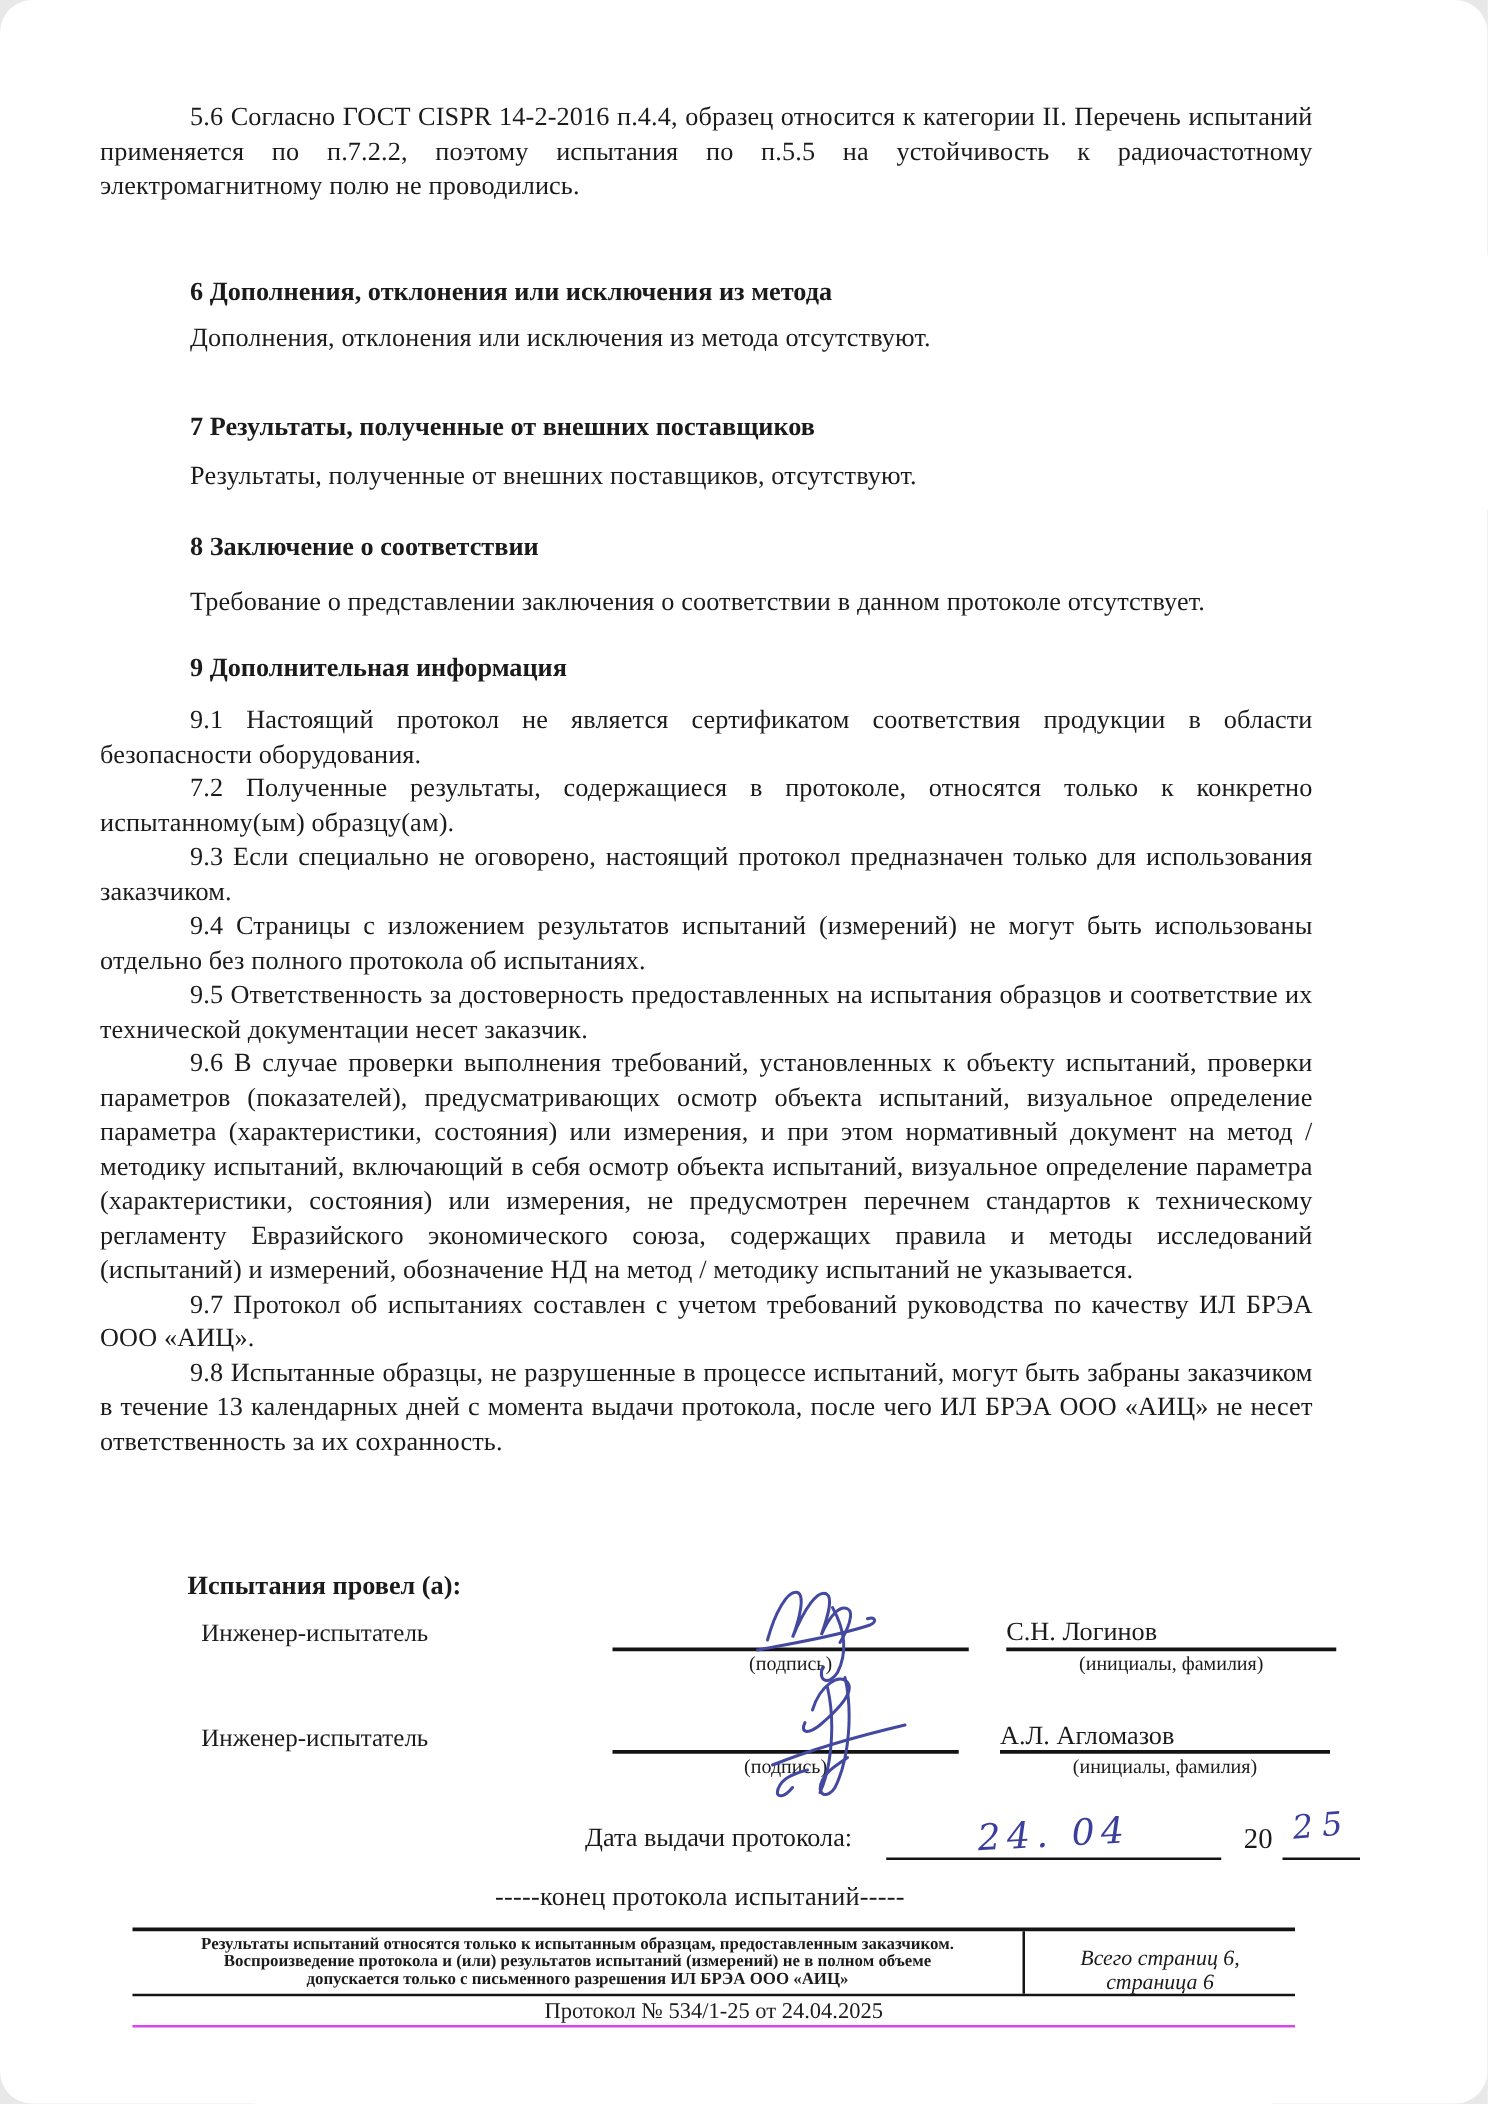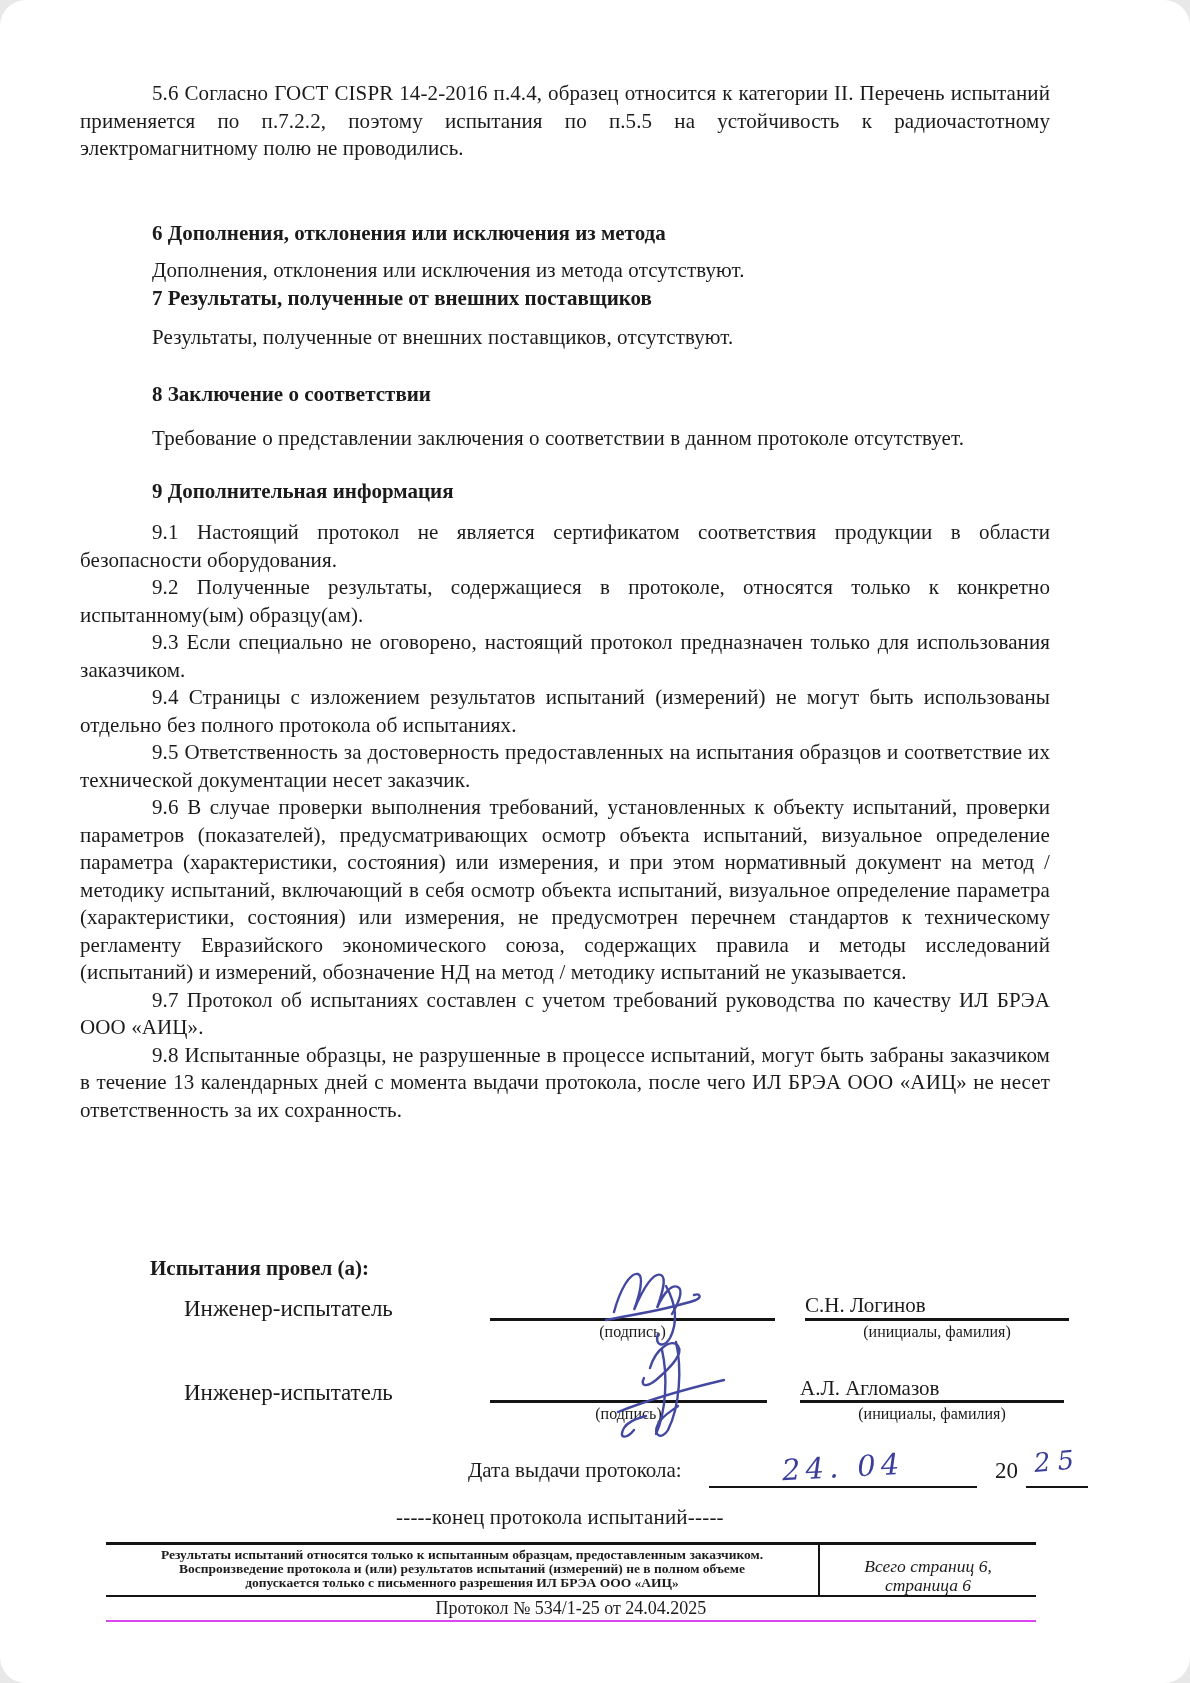--- a/index.html
+++ b/index.html
@@ -26,30 +26,30 @@
   }
   .hd {
     margin:0;
     font-size:21px;
     line-height:27.5px;
     font-weight:bold;
     text-indent:72px;
   }
   .mt-h6 { margin-top:57px; }
   .mt-p6 { margin-top:10px; }
-  .mt-h7 { }
+  .mt-h7 { margin-top:43px; }
   .mt-p7 { margin-top:12px; }
   .mt-h8 { margin-top:29px; }
   .mt-p8 { margin-top:17px; }
   .mt-h9 { margin-top:25px; }
   .mt-p9 { margin-top:14px; }
 
   .abs { position:absolute; }
   .sig-title { left:150px; top:1256px; font-size:21px; font-weight:bold; }
-  .role { font-size:23px; left:184px; }
+  .role { font-size:20px; left:161px; }
   .role-1 { top:1296px; }
   .role-2 { top:1380px; }
 
   .line { border-top:3px solid #141414; height:0; }
   .sigline-1 { left:490px; top:1318px; width:285px; }
   .nameline-1 { left:805px; top:1318px; width:264px; }
   .sigline-2 { left:490px; top:1400px; width:277px; }
   .nameline-2 { left:800px; top:1400px; width:264px; }
 
   .cap { font-size:16px; text-align:center; }
@@ -107,21 +107,21 @@
     <p class="body-p mt-p6">Дополнения, отклонения или исключения из метода отсутствуют.</p>
 
     <h2 class="hd mt-h7">7 Результаты, полученные от внешних поставщиков</h2>
     <p class="body-p mt-p7">Результаты, полученные от внешних поставщиков, отсутствуют.</p>
 
     <h2 class="hd mt-h8">8 Заключение о соответствии</h2>
     <p class="body-p mt-p8">Требование о представлении заключения о соответствии в данном протоколе отсутствует.</p>
 
     <h2 class="hd mt-h9">9 Дополнительная информация</h2>
     <p class="body-p mt-p9">9.1 Настоящий протокол не является сертификатом соответствия продукции в области безопасности оборудования.</p>
-    <p class="body-p">9.2 Полученные результаты, содержащиеся в протоколе, относятся только к конкретно испытанному(ым) образцу(ам).</p>
+    <p class="body-p">7.2 Полученные результаты, содержащиеся в протоколе, относятся только к конкретно испытанному(ым) образцу(ам).</p>
     <p class="body-p">9.3 Если специально не оговорено, настоящий протокол предназначен только для использования заказчиком.</p>
     <p class="body-p">9.4 Страницы с изложением результатов испытаний (измерений) не могут быть использованы отдельно без полного протокола об испытаниях.</p>
     <p class="body-p">9.5 Ответственность за достоверность предоставленных на испытания образцов и соответствие их технической документации несет заказчик.</p>
     <p class="body-p">9.6 В случае проверки выполнения требований, установленных к объекту испытаний, проверки параметров (показателей), предусматривающих осмотр объекта испытаний, визуальное определение параметра (характеристики, состояния) или измерения, и при этом нормативный документ на метод / методику испытаний, включающий в себя осмотр объекта испытаний, визуальное определение параметра (характеристики, состояния) или измерения, не предусмотрен перечнем стандартов к техническому регламенту Евразийского экономического союза, содержащих правила и методы исследований (испытаний) и измерений, обозначение НД на метод / методику испытаний не указывается.</p>
     <p class="body-p">9.7 Протокол об испытаниях составлен с учетом требований руководства по качеству ИЛ БРЭА ООО «АИЦ».</p>
     <p class="body-p">9.8 Испытанные образцы, не разрушенные в процессе испытаний, могут быть забраны заказчиком в течение 13 календарных дней с момента выдачи протокола, после чего ИЛ БРЭА ООО «АИЦ» не несет ответственность за их сохранность.</p>
   </div>
 
   <div class="abs sig-title">Испытания провел (а):</div>
 

